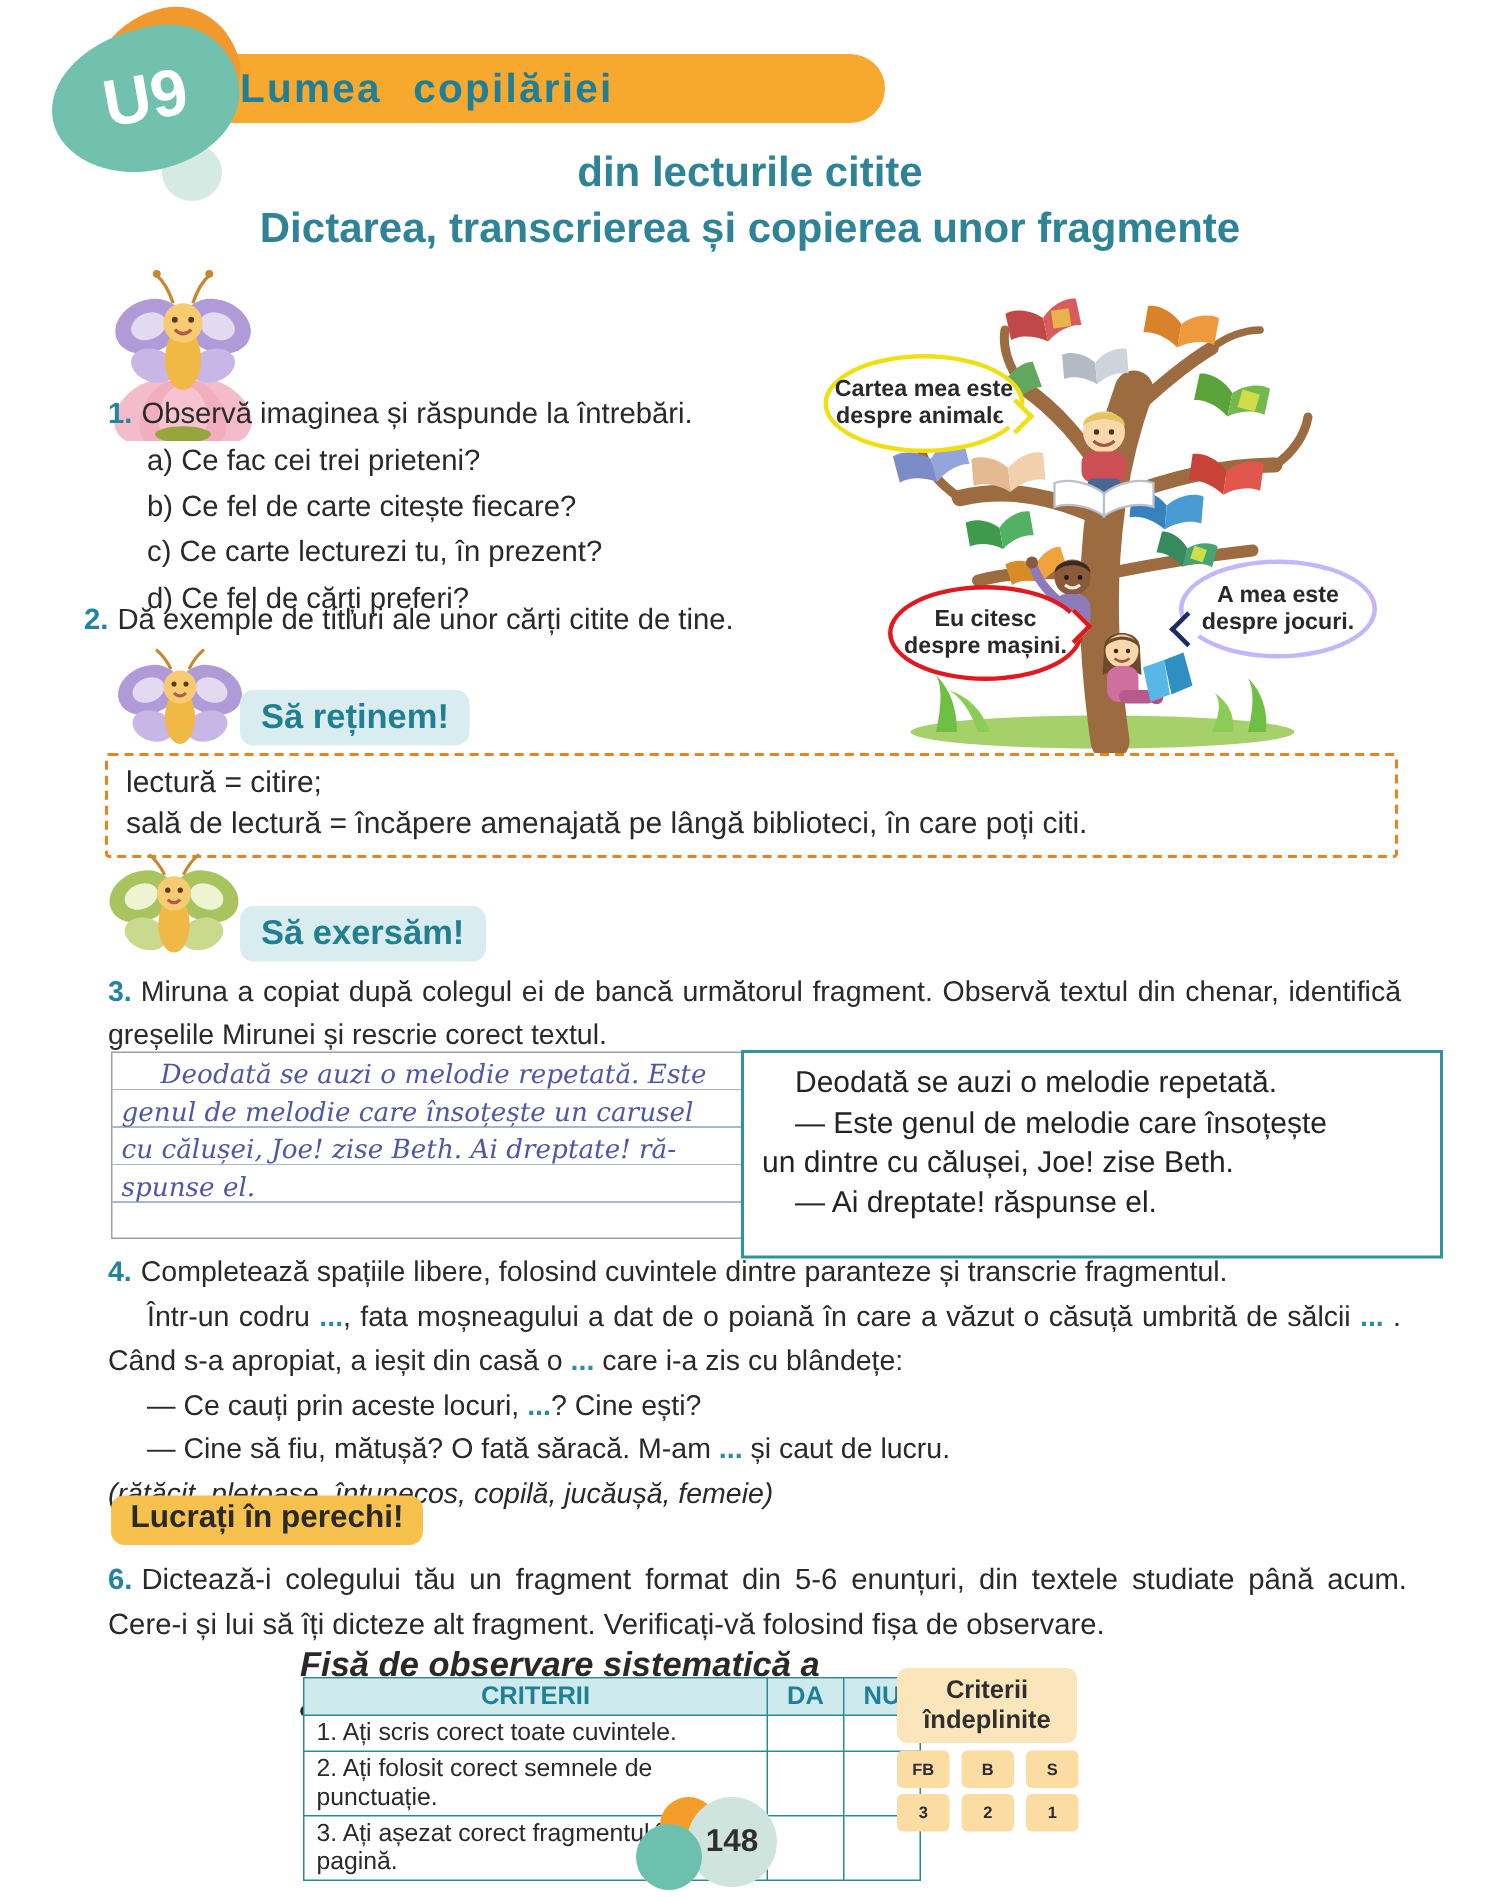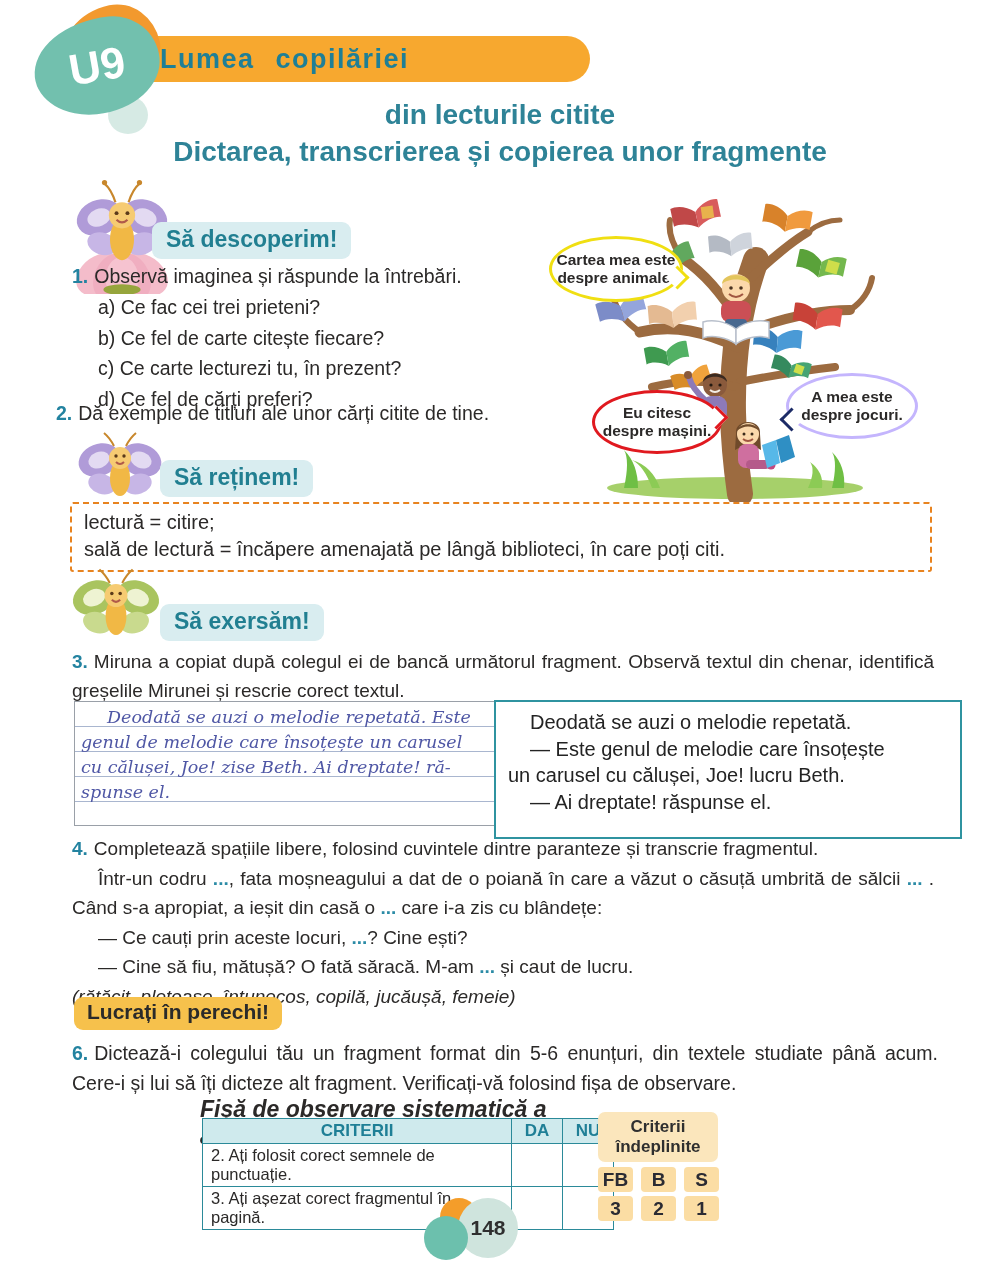--- a/index.html
+++ b/index.html
@@ -55,21 +55,21 @@
   table.obs{position:absolute;left:202px;top:1118px;border-collapse:collapse;background:#fff;}
   table.obs th,table.obs td{border:1.6px solid #2b8a99;font-size:16.5px;padding:2px 8px;}
   table.obs th{background:#cfeaed;color:#1f7f96;font-size:17px;}
   table.obs td.chk{width:34px;}
   
   .crit-head{left:598px;top:1112px;width:120px;height:50px;background:#fbe6bc;border-radius:7px;
              display:flex;flex-direction:column;align-items:center;justify-content:center;
              font-weight:bold;font-size:17px;line-height:20px;color:#2f2f2f;}
   .crit-cell{position:absolute;width:35px;height:25px;background:#fbdda4;border-radius:4px;
              display:flex;align-items:center;justify-content:center;font-weight:bold;
-             font-size:19px;color:#2b2b33;}
+             font-size:11px;color:#2b2b33;}
   
   .pg-orange{left:440px;top:1198px;width:38px;height:38px;background:#f49d2a;border-radius:50%;z-index:1;}
   .pg-light{left:458px;top:1198px;width:60px;height:60px;background:#cfe4dd;border-radius:50%;z-index:2;
             display:flex;align-items:center;justify-content:center;font-weight:bold;font-size:21px;color:#2f2f2f;}
   .pg-teal{left:424px;top:1216px;width:44px;height:44px;background:#6cc0ad;border-radius:50%;z-index:3;}
 </style>
 </head>
 <body>
 
 <div id="page">
@@ -103,21 +103,20 @@
     <path d="M44 24 Q40 12 34 7" stroke="#c8872c" stroke-width="2" fill="none"></path>
     <path d="M56 24 Q60 12 66 7" stroke="#c8872c" stroke-width="2" fill="none"></path>
     <circle cx="34" cy="6" r="2.4" fill="#c8872c"></circle>
       <circle cx="66" cy="6" r="2.4" fill="#c8872c"></circle>
     <ellipse cx="50" cy="58" rx="11" ry="19" fill="#f1b845"></ellipse>
     <circle cx="50" cy="36" r="12" fill="#f6cb72"></circle>
     <circle cx="45" cy="34" r="1.8" fill="#5a3a1a"></circle>
       <circle cx="55" cy="34" r="1.8" fill="#5a3a1a"></circle>
     <path d="M45 40 Q50 45 55 40" stroke="#b05a4a" stroke-width="2" fill="none"></path>
   </svg>
-  <div class="abs chip" style="left:152px;top:222px;">Să descoperim!</div>
 
   <div class="abs ex1-line" style="left:72px;top:265px;width:470px;">
     <span class="num">1.</span><span>Observă imaginea și răspunde la întrebări.</span>
   </div>
   <div class="abs qlist" style="left:98px;top:292px;width:440px;">
     <div>a) Ce fac cei trei prieteni?</div>
     <div>b) Ce fel de carte citește fiecare?</div>
     <div>c) Ce carte lecturezi tu, în prezent?</div>
     <div>d) Ce fel de cărți preferi?</div>
   </div>
@@ -294,21 +293,21 @@
     <div class="hw-text">
       <div>Deodată se auzi o melodie repetată. Este</div>
       <div>genul de melodie care însoțește un carusel</div>
       <div>cu călușei, Joe! zise Beth. Ai dreptate! ră-</div>
       <div>spunse el.</div>
     </div>
   </div>
   <div class="abs pr-box">
     <div class="ind">Deodată se auzi o melodie repetată.</div>
     <div class="ind">— Este genul de melodie care însoțește</div>
-    <div>un carusel cu călușei, Joe! lucru Beth.</div>
+    <div>un dintre cu călușei, Joe! zise Beth.</div>
     <div class="ind">— Ai dreptate! răspunse el.</div>
   </div>
 
   <div class="abs" style="left:72px;top:834px;width:862px;">
     <div class="para" style="line-height:29.5px;">
       <span class="num">4.</span><span>Completează spațiile libere, folosind cuvintele dintre paranteze și transcrie fragmentul.</span>
     </div>
     <div class="para" style="line-height:29.5px;text-indent:26px;">
       <span>Într-un codru </span><span class="ell">...</span><span>, fata moșneagului a dat de o poiană în care a văzut o căsuță umbrită de sălcii </span><span class="ell">...</span><span> . Când s-a apropiat, a ieșit din casă o </span><span class="ell">...</span><span> care i-a zis cu blândețe:</span>
     </div>
@@ -330,20 +329,25 @@
   <table class="obs">
     <thead>
       <tr>
         <th style="width:292px;">CRITERII</th>
         <th class="chk">DA</th>
         <th class="chk">NU</th>
       </tr>
     </thead>
     <tbody>
       <tr>
+        <td>1. Ați scris corect toate cuvintele.</td>
+        <td class="chk"></td>
+        <td class="chk"></td>
+      </tr>
+      <tr>
         <td>2. Ați folosit corect semnele de punctuație.</td>
         <td class="chk"></td>
         <td class="chk"></td>
       </tr>
       <tr>
         <td>3. Ați așezat corect fragmentul în pagină.</td>
         <td class="chk"></td>
         <td class="chk"></td>
       </tr>
     </tbody>

